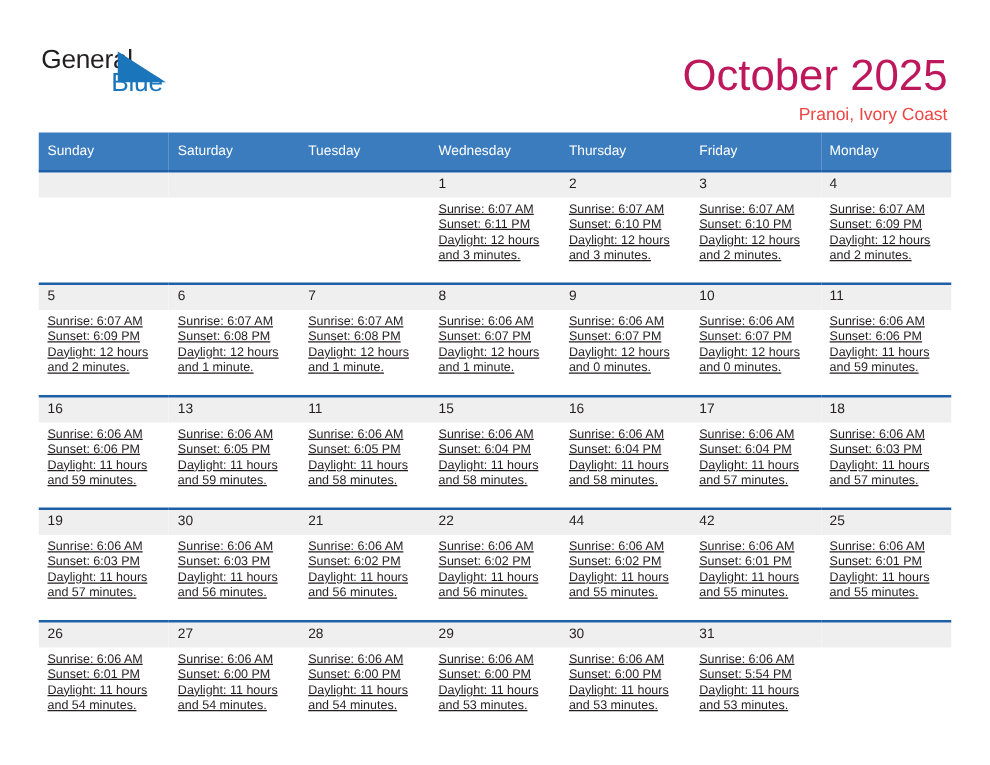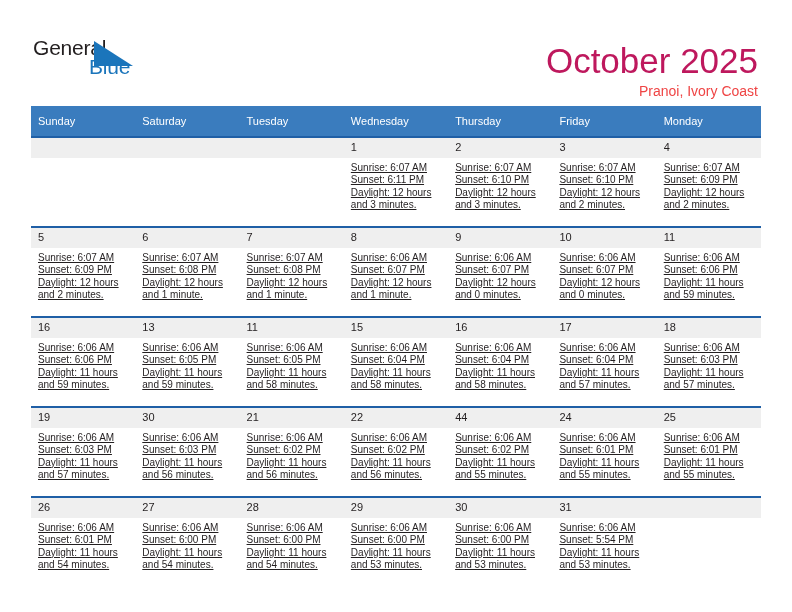--- a/index.html
+++ b/index.html
@@ -398,21 +398,21 @@
             <td>
               <div class="daynum">44</div>
               <div class="dayinfo">
                 <div>Sunrise: 6:06 AM</div>
                 <div>Sunset: 6:02 PM</div>
                 <div>Daylight: 11 hours</div>
                 <div>and 55 minutes.</div>
               </div>
             </td>
             <td>
-              <div class="daynum">24</div>
+              <div class="daynum">42</div>
               <div class="dayinfo">
                 <div>Sunrise: 6:06 AM</div>
                 <div>Sunset: 6:01 PM</div>
                 <div>Daylight: 11 hours</div>
                 <div>and 55 minutes.</div>
               </div>
             </td>
             <td>
               <div class="daynum">25</div>
               <div class="dayinfo">

